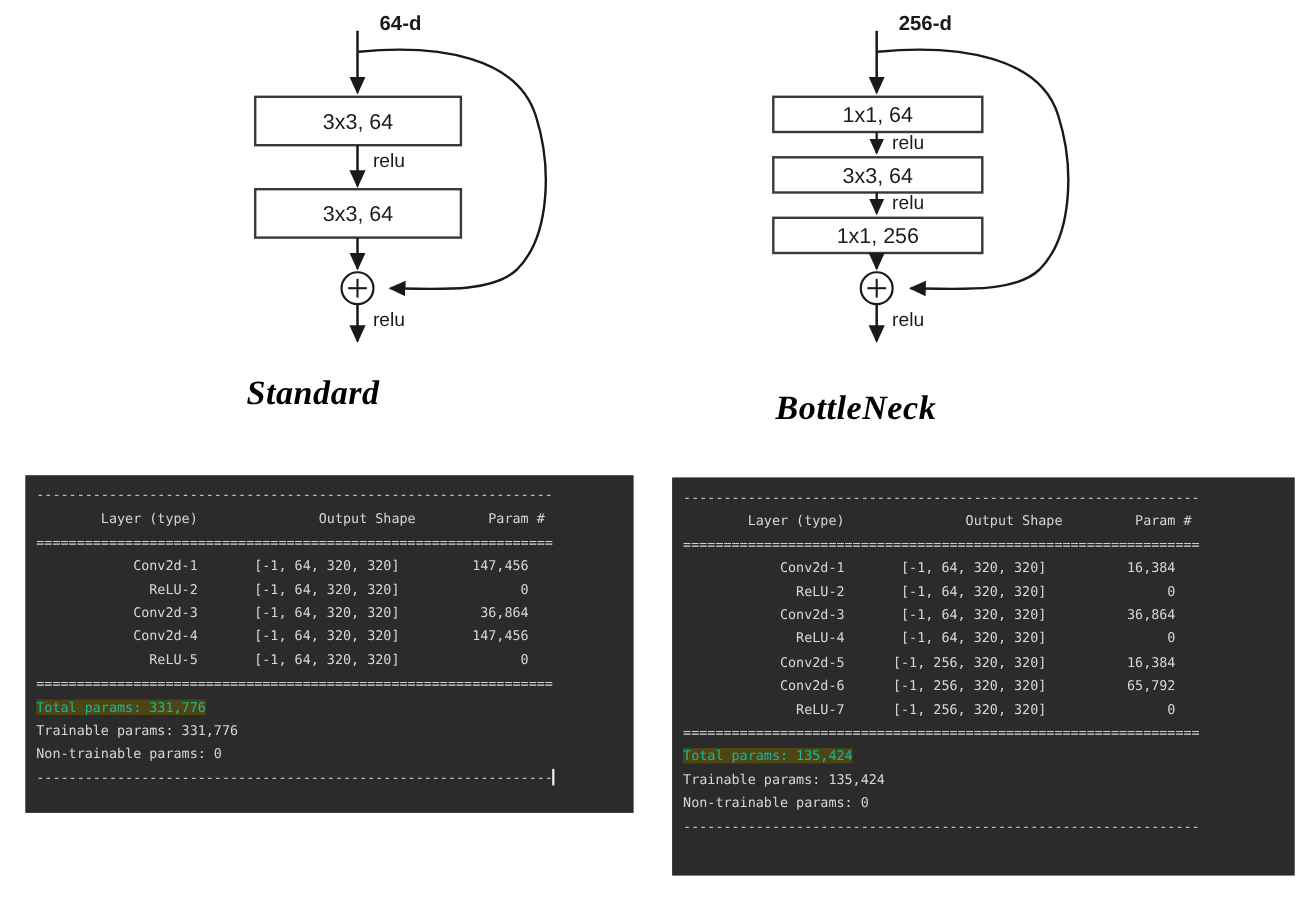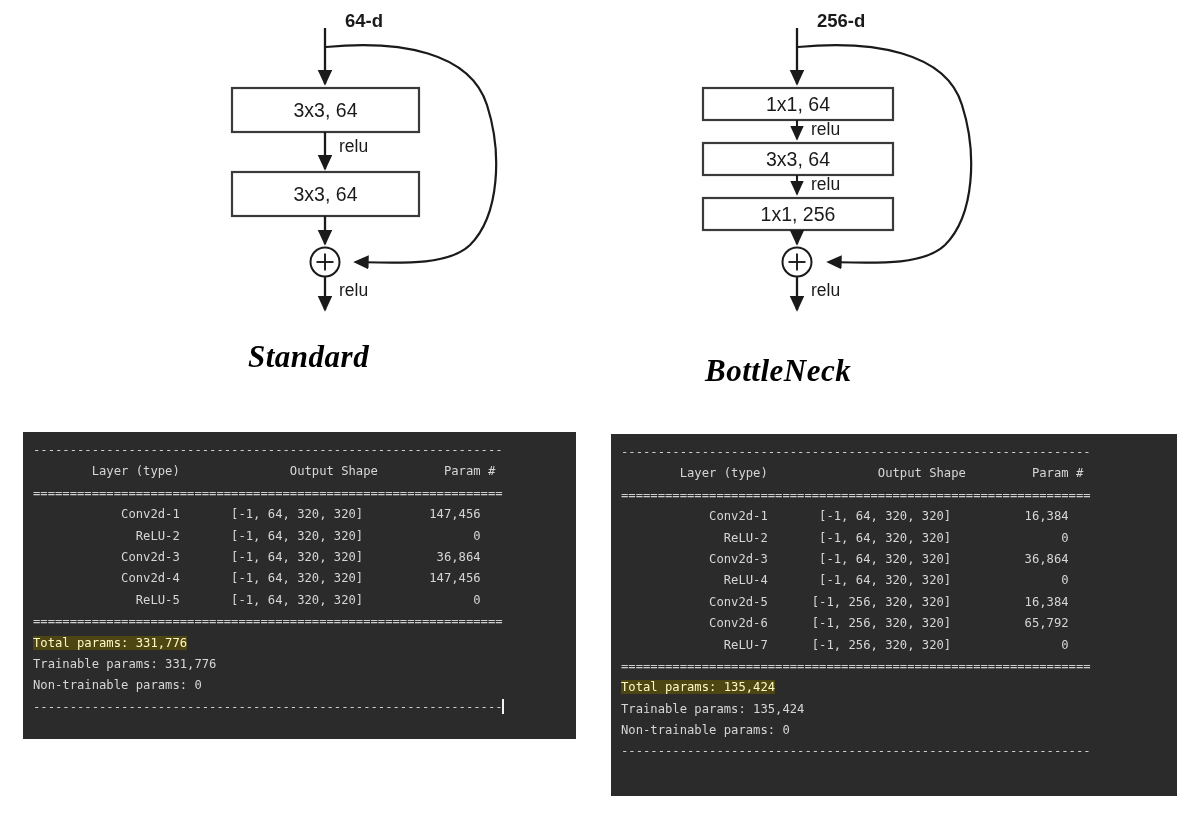--- a/index.html
+++ b/index.html
@@ -33,21 +33,21 @@
   .caption {
     position: absolute;
     font-family: "Liberation Serif", "DejaVu Serif", serif;
     font-weight: bold;
     font-style: italic;
     font-size: 31px;
     color: #000000;
     letter-spacing: 0.5px;
     white-space: nowrap;
   }
-  #caption-standard { left: 248px; top: 339px; }
+  #caption-standard { left: 224px; top: 339px; }
   #caption-bottleneck { left: 705px; top: 353px; }
 
   
   .terminal {
     position: absolute;
     background: #2b2b2b;
     color: #d6d6d6;
     font-family: "DejaVu Sans Mono", "Liberation Mono", monospace;
     font-size: 12.2px;
     line-height: 21.4px;
@@ -74,21 +74,21 @@
     height: 21.4px;
   }
   .term-line.rule {
     color: #cfcfcf;
   }
   .term-line.highlight {
     color: #e8d44d;
   }
   .term-line.highlight .hl {
     background: #4e4612;
-    color: #fef9c3;
+    color: #14b8a6;
   }
   .cursor-bar {
     display: inline-block;
     width: 2px;
     height: 15px;
     background: #f2f2f2;
     vertical-align: -3px;
     margin-left: -1px;
   }
 </style>

